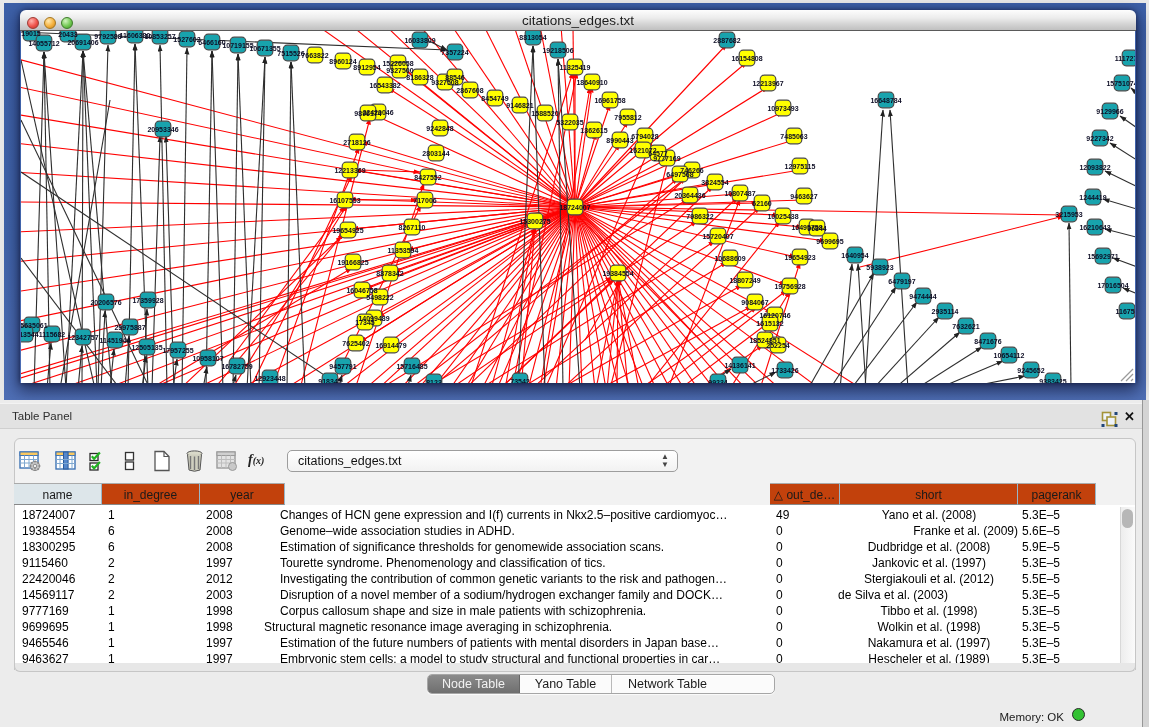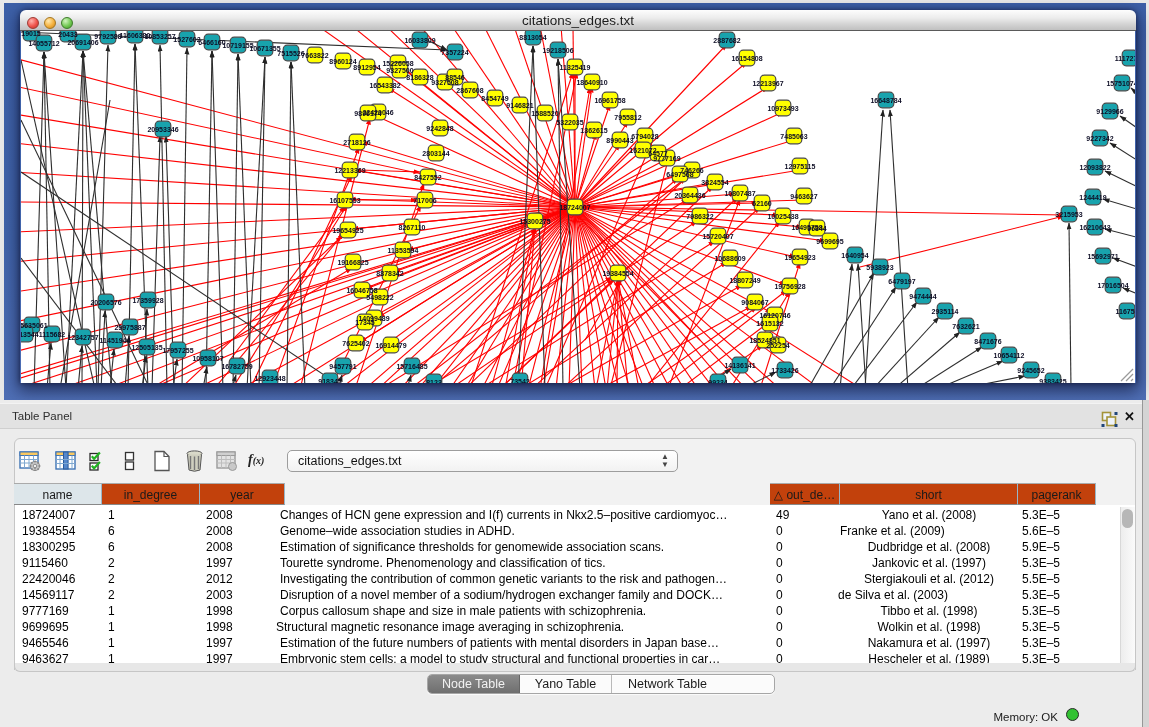--- a/index.html
+++ b/index.html
@@ -51,21 +51,21 @@
 #pbot { position:absolute; left:14px; top:663px; width:1122px; height:9px; background:#e7e7e7;
   border:1px solid #c6c6c6; border-top:none; border-radius:0 0 6px 6px; }
 #tabs { position:absolute; left:427px; top:674px; width:348px; height:20px;
   background:#fbfbfb; border:1px solid #a6a6a6; border-radius:5px;
   box-shadow:0 1px 1px rgba(255,255,255,.8), inset 0 1px 0 #fff; font-size:12.5px; }
 .seg { position:absolute; top:0; height:18px; line-height:18px; text-align:center; color:#1a1a1a; }
 #seg1 { left:0; width:92px; background:linear-gradient(180deg,#8b8b8b,#6f6f6f); color:#f2f2f2;
   border-radius:4px 0 0 4px; border-right:1px solid #666; }
 #seg2 { left:92px; width:92px; border-right:1px solid #b9b9b9; }
 #seg3 { left:184px; width:111px; }
-#mem { position:absolute; left:12px; top:705px; width:1080px; height:22px; }
+#mem { position:absolute; left:18px; top:705px; width:1080px; height:22px; }
 #mem span { position:absolute; right:34px; top:6px; font-size:11.5px; color:#1a1a1a; }
 #memdot { position:absolute; right:13px; top:3px; width:13px; height:13px; border-radius:50%;
   background:#33c233; border:1.5px solid #2a2a2a; }
 #redge { position:absolute; left:1142px; top:400px; width:7px; height:327px; background:#d4d4d4; border-left:1px solid #979797; }
 </style></head>
 <body>
 <div id="app">
  <div id="mdi">
   <div id="win">
    <div id="tbar">
@@ -659,21 +659,21 @@
       <span style="left:776px">49</span>
       <span style="left:840px;width:178px;text-align:center">Yano et al. (2008)</span>
       <span style="left:1022px">5.3E–5</span>
     </div>
 <div class="trow" style="top:523px">
       <span style="left:22px">19384554</span>
       <span style="left:108px">6</span>
       <span style="left:206px">2008</span>
       <span style="left:280px">Genome–wide association studies in ADHD.</span>
       <span style="left:776px">0</span>
-      <span style="left:840px;width:178px;text-align:left">Franke et al. (2009)</span>
+      <span style="left:840px;width:178px;text-align:right">Franke et al. (2009)</span>
       <span style="left:1022px">5.6E–5</span>
     </div>
 <div class="trow" style="top:539px">
       <span style="left:22px">18300295</span>
       <span style="left:108px">6</span>
       <span style="left:206px">2008</span>
       <span style="left:280px">Estimation of significance thresholds for genomewide association scans.</span>
       <span style="left:776px">0</span>
       <span style="left:840px;width:178px;text-align:center">Dudbridge et al. (2008)</span>
       <span style="left:1022px">5.9E–5</span>
@@ -711,21 +711,21 @@
       <span style="left:206px">1998</span>
       <span style="left:280px">Corpus callosum shape and size in male patients with schizophrenia.</span>
       <span style="left:776px">0</span>
       <span style="left:840px;width:178px;text-align:center">Tibbo et al. (1998)</span>
       <span style="left:1022px">5.3E–5</span>
     </div>
 <div class="trow" style="top:619px">
       <span style="left:22px">9699695</span>
       <span style="left:108px">1</span>
       <span style="left:206px">1998</span>
-      <span style="left:276px">Structural magnetic resonance image averaging in schizophrenia.</span>
+      <span style="left:264px">Structural magnetic resonance image averaging in schizophrenia.</span>
       <span style="left:776px">0</span>
       <span style="left:840px;width:178px;text-align:center">Wolkin et al. (1998)</span>
       <span style="left:1022px">5.3E–5</span>
     </div>
 <div class="trow" style="top:635px">
       <span style="left:22px">9465546</span>
       <span style="left:108px">1</span>
       <span style="left:206px">1997</span>
       <span style="left:280px">Estimation of the future numbers of patients with mental disorders in Japan base…</span>
       <span style="left:776px">0</span>

